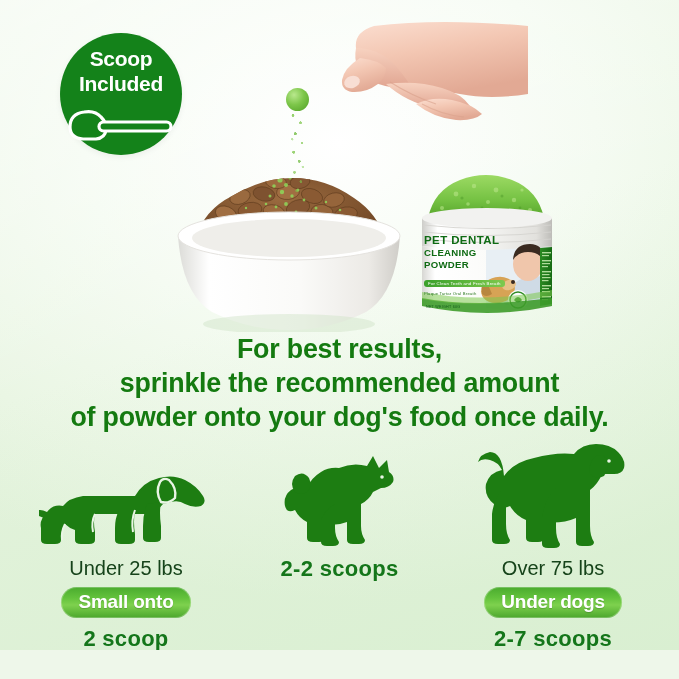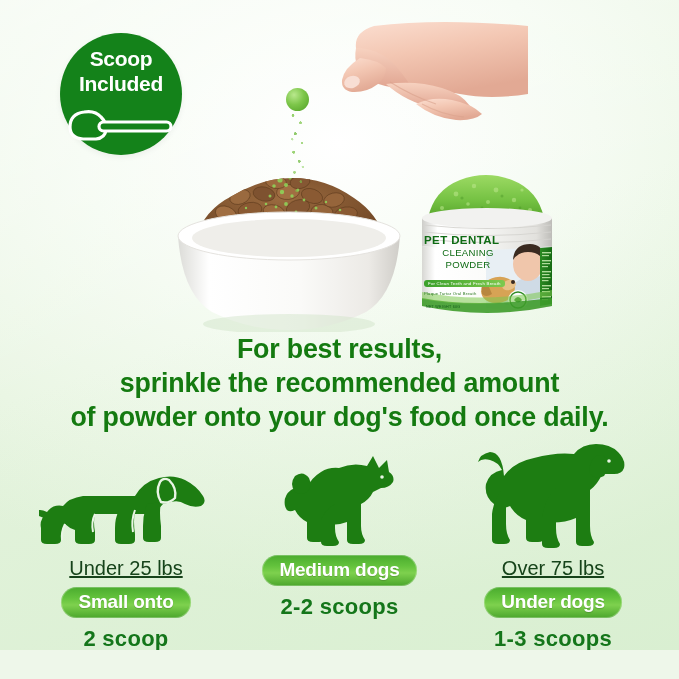--- a/index.html
+++ b/index.html
@@ -59,21 +59,21 @@
   
   .bowl-wrap{position:absolute;left:170px;top:152px;width:238px;height:180px;z-index:3;}
 
   
   .jar-wrap{position:absolute;left:412px;top:172px;width:150px;height:155px;z-index:4;}
   .jar-label-text{
     position:absolute;left:12px;top:62px;width:88px;z-index:3;
     pointer-events:none;
   }
   .jar-t1{font-size:11.5px;font-weight:bold;color:#0f6b14;letter-spacing:.4px;line-height:12px;}
-  .jar-t2{font-size:9.6px;font-weight:normal;color:#0f6b14;letter-spacing:.3px;line-height:12px;margin-top:1px;text-align:center;}
+  .jar-t2{font-size:9.6px;font-weight:bold;color:#0f6b14;letter-spacing:.3px;line-height:12px;margin-top:1px;}
   .jar-t3{
     margin-top:2px;display:inline-block;font-size:4.4px;color:#ffffff;letter-spacing:.2px;
     background:linear-gradient(90deg,#3aa02a,#7ec94e);padding:1px 4px;border-radius:3px;
   }
   .jar-claims{margin-top:2px;font-size:4.2px;color:#2d7a22;letter-spacing:.2px;white-space:nowrap;}
   .jar-net{
     position:absolute;left:14px;top:133px;font-size:3.6px;color:#12591a;letter-spacing:.3px;z-index:3;
   }
 
   
@@ -86,21 +86,21 @@
 
   
   .sizes{
     position:absolute;left:0;top:448px;width:679px;height:205px;z-index:6;
     display:flex;justify-content:space-between;padding:0 26px;box-sizing:border-box;
   }
   .size-col{width:200px;display:flex;flex-direction:column;align-items:center;}
   .dog-art{height:100px;display:flex;align-items:flex-end;justify-content:center;}
   .wt{
     font-size:20px;color:#16431a;margin-top:9px;letter-spacing:0;
-    font-family:"Liberation Sans",sans-serif;font-weight:normal;text-decoration:underline;
+    font-family:"Liberation Sans",sans-serif;font-weight:normal;
   }
   .pill{
     margin-top:7px;padding:4px 17px 5px;border-radius:17px;
     background:linear-gradient(180deg,#4aab2e 0%,#63c23c 35%,#7ed14e 58%,#4ba62c 100%);
     color:#ffffff;font-weight:bold;font-size:19px;letter-spacing:-.2px;
     text-shadow:0 1px 1px rgba(0,0,0,.18);
     box-shadow:inset 0 0 0 1px rgba(255,255,255,.25);
     white-space:nowrap;
   }
   .scoops{
@@ -381,33 +381,32 @@
 
     <div class="size-col">
       <div class="dog-art">
         <svg viewBox="0 0 125 100" width="125" height="100">
           <path fill="#1d7d12" d="M62 20 Q76 14 90 18 L96 8 L102 20 L110 12 L112 24 Q118 28 116 34 Q112 40 104 40 L96 44 Q92 52 84 56 L84 78 Q84 86 88 92 Q88 96 82 96 L76 96 Q70 96 70 92 L70 74 Q60 78 48 76 L48 90 Q48 94 42 94 L36 94 Q30 94 30 90 L30 74 Q22 70 18 62 Q10 66 8 58 Q6 48 14 42 Q22 36 30 40 Q34 30 44 24 Q52 19 62 20 Z"></path>
           <path fill="#1d7d12" d="M58 56 L58 80 Q58 88 62 94 Q62 98 56 98 L50 98 Q44 98 44 94 L44 72 Q48 62 58 56 Z"></path>
           <path fill="#1d7d12" d="M18 44 Q12 36 18 28 Q26 22 32 30 Q36 38 30 44 Q24 48 18 44 Z"></path>
           <circle cx="105" cy="29" r="1.8" fill="#e9f5e4"></circle>
         </svg>
       </div>
-      <div class="pill">Medium dogs</div>
       <div class="scoops">2-2 scoops</div>
     </div>
 
     <div class="size-col">
       <div class="dog-art">
         <svg viewBox="0 0 150 108" width="150" height="108">
           <path fill="#1d7d12" d="M26 36 Q36 22 56 18 Q78 12 96 14 Q104 4 118 4 Q132 4 140 12 Q148 20 146 28 Q144 34 136 34 L124 34 Q120 44 112 50 L112 86 Q112 96 116 102 Q116 106 110 106 L104 106 Q98 106 98 102 L98 78 Q84 84 66 82 L66 98 Q66 102 60 102 L54 102 Q48 102 48 98 L48 80 Q38 76 32 66 Q24 70 16 64 Q6 56 8 44 Q12 32 24 30 Q20 22 12 20 Q4 18 0 22 Q2 14 12 12 Q24 12 26 36 Z"></path>
           <path fill="#1d7d12" d="M78 48 L78 88 Q78 98 82 104 Q82 108 76 108 L70 108 Q64 108 64 104 L64 78 Q66 60 78 48 Z"></path>
           <path fill="#1d7d12" d="M28 46 L28 84 Q28 94 32 100 Q32 104 26 104 L20 104 Q14 104 14 100 L14 74 Q16 56 28 46 Z"></path>
           <path fill="#1d7d12" d="M118 16 Q110 22 112 34 Q118 40 126 36 Q132 28 128 18 Q124 13 118 16 Z"></path>
           <circle cx="131" cy="21" r="1.8" fill="#e9f5e4"></circle>
         </svg>
       </div>
       <div class="wt">Over 75 lbs</div>
       <div class="pill">Under dogs</div>
-      <div class="scoops">1-3 scoops</div>
+      <div class="scoops">2-7 scoops</div>
     </div>
 
   </div>
 </div>
 
 </body></html>

